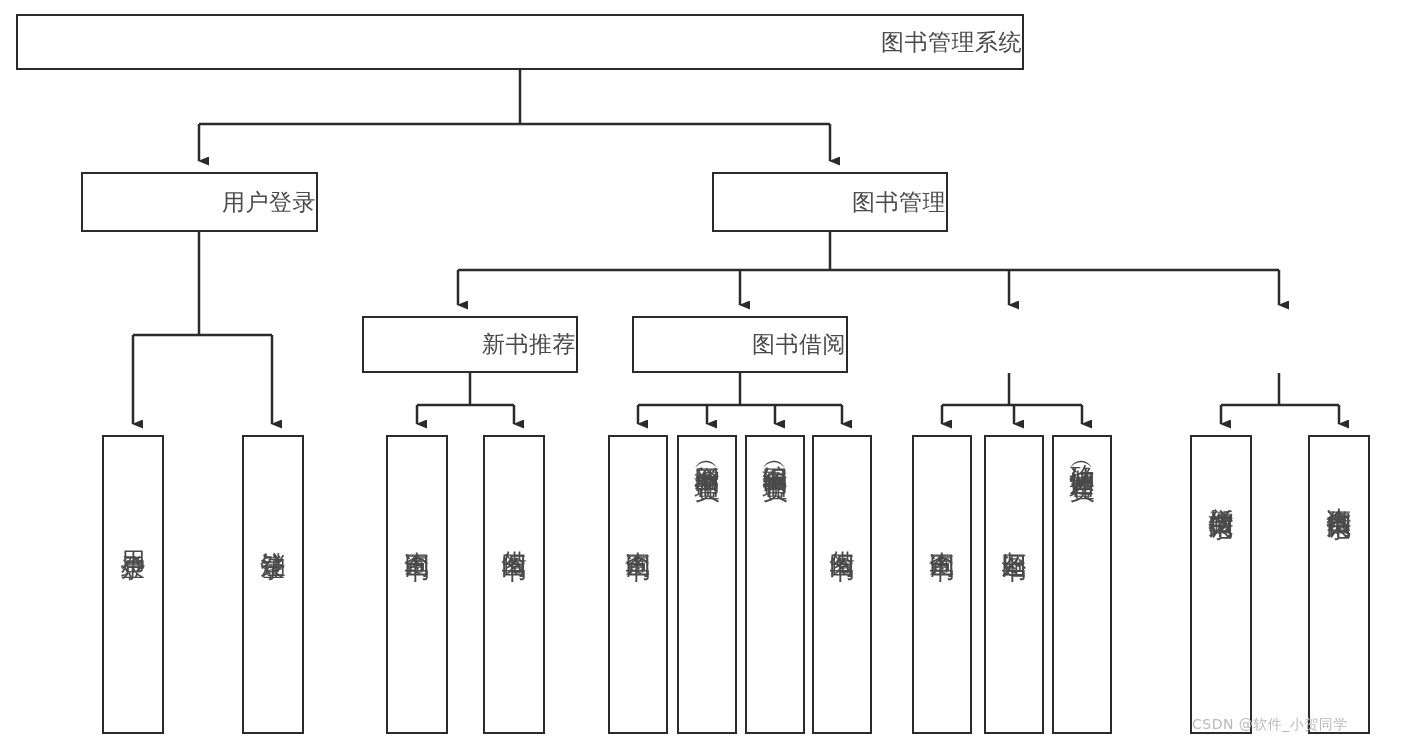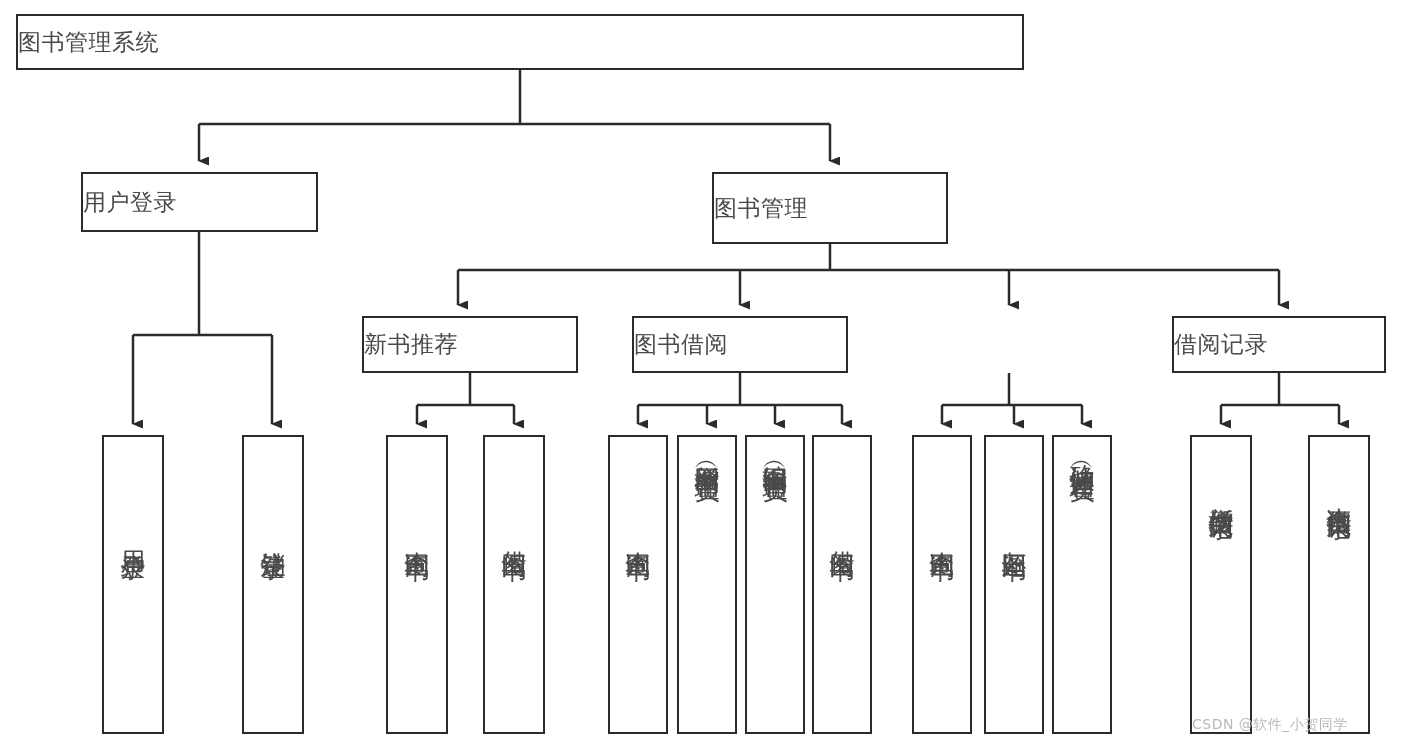--- a/index.html
+++ b/index.html
@@ -25,21 +25,21 @@
     height: 747px;
     pointer-events: none;
   }
   .node {
     position: absolute;
     box-sizing: border-box;
     background: #ffffff;
     border: 2.5px solid #2b2b2b;
     display: flex;
     align-items: center;
-    justify-content: flex-start;
+    justify-content: flex-end;
     color: #4a4a4a;
     z-index: 2;
   }
   .node .label {
     color: #4a4a4a;
     white-space: pre;
     text-align: center;
     line-height: 1.08;
   }
   
@@ -130,32 +130,29 @@
     </g>
   </svg>
 
   <div class="node horiz" style="left:16px; top:14px; width:1008px; height:56px;">
     <span class="label">图书管理系统</span>
   </div>
 
   <div class="node horiz" style="left:81px; top:172px; width:237px; height:60px;">
     <span class="label">用户登录</span>
   </div>
-  <div class="node horiz" style="left:712px; top:172px; width:236px; height:72px;">
+  <div class="node horiz" style="left:712px; top:172px; width:236px; height:60px;">
     <span class="label">图书管理</span>
   </div>
 
   <div class="node horiz" style="left:632px; top:316px; width:216px; height:57px;">
     <span class="label">图书借阅</span>
   </div>
   <div class="node horiz" style="left:362px; top:316px; width:216px; height:57px;">
     <span class="label">新书推荐</span>
-  </div>
-  <div class="node horiz" style="left:1172px; top:316px; width:214px; height:57px;">
-    <span class="label">借阅记录</span>
   </div>
 
   <div class="node vert mid" style="left:102px; top:435px; width:62px; height:299px;">
     <span class="label">用户登录</span>
   </div>
   <div class="node vert mid" style="left:242px; top:435px; width:62px; height:299px;">
     <span class="label">注销登录</span>
   </div>
 
   <div class="node vert mid" style="left:386px; top:435px; width:62px; height:299px;">

